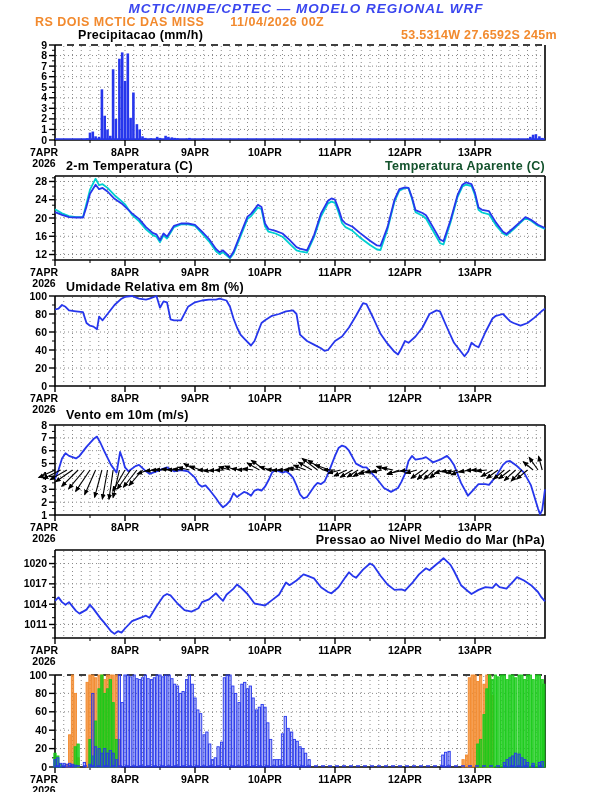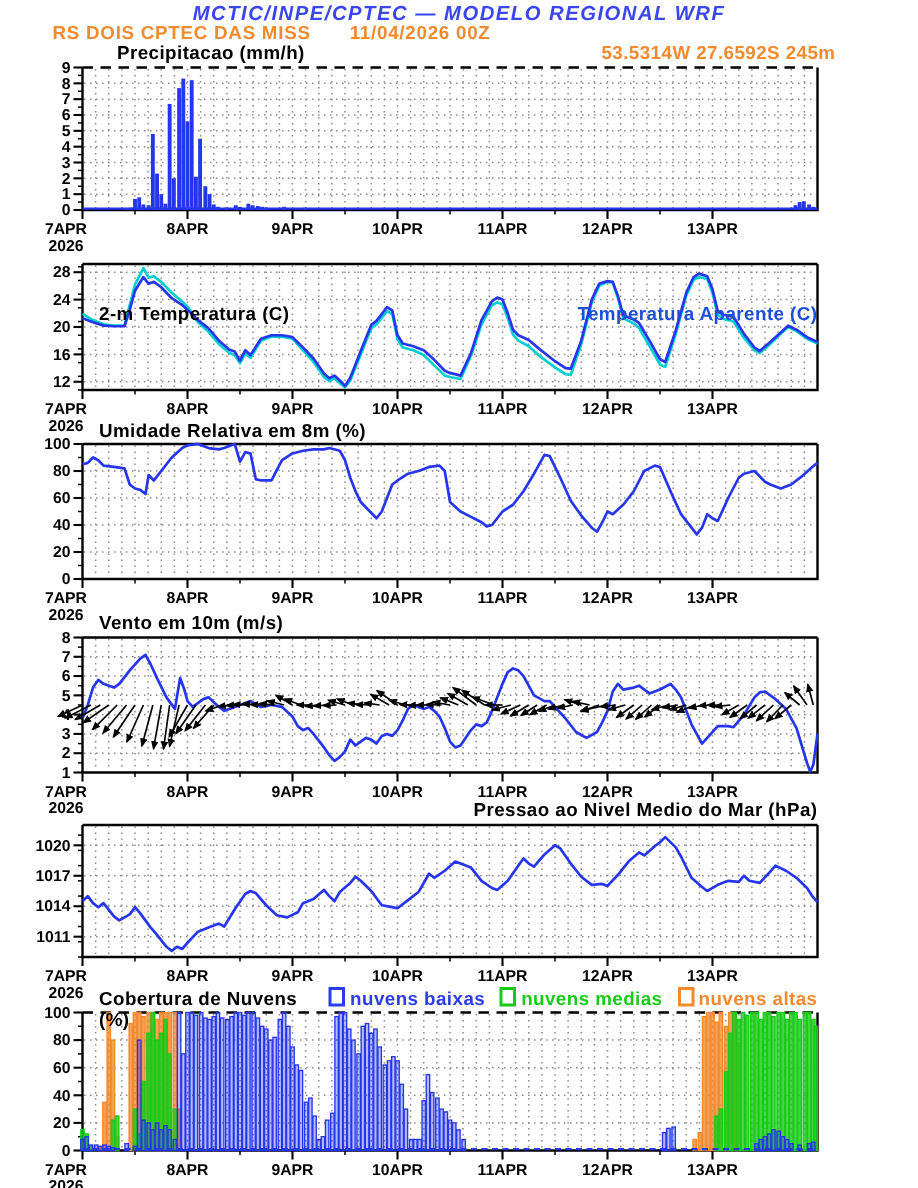--- a/index.html
+++ b/index.html
@@ -2,72 +2,55 @@
 <html><head>
 <meta charset="utf-8">
 <style>
   html,body{margin:0;padding:0;background:#ffffff;}
   #page{position:relative;width:612px;height:792px;background:#fff;overflow:hidden;
         font-family:"Liberation Sans",sans-serif;font-weight:bold;}
   .hdr1{position:absolute;top:1px;left:0;width:612px;text-align:center;font-size:13.5px;letter-spacing:1px;color:#3a46ef;font-style:italic;}
   .hdr2{position:absolute;top:15px;left:35px;font-size:12.5px;letter-spacing:0.5px;color:#f28a2e;}
   .hdr2 .gap{display:inline-block;width:26px;}
   .trow{position:absolute;left:66px;width:479px;font-size:12.5px;letter-spacing:0.3px;color:#000;display:flex;justify-content:space-between;align-items:baseline;}
-  .t1{top:28px;padding-left:12px;} .t2{top:170px;} .t3{top:280px;} .t4{top:408px;} .t5{top:533px;justify-content:flex-end;} .t6{top:657px;}
-  .cyanlab{color:#1d4ed8;margin-top:32px;}
+  .t1{top:28px;padding-left:12px;} .t2{top:159px;} .t3{top:280px;} .t4{top:408px;} .t5{top:533px;justify-content:flex-end;} .t6{top:657px;}
+  .cyanlab{color:#14532d;}
   .coords{color:#f28a2e;}
   .leg{display:flex;gap:10px;align-items:baseline;}
   .legitem{display:flex;align-items:baseline;gap:3px;white-space:nowrap;}
   .sw{display:inline-block;width:7px;height:9px;border:2px solid;background:#fff;position:relative;top:1px;}
   .lb{color:#2b3cf0;} .lg{color:#19cb19;} .lo{color:#f28a2e;}
   .sw.lb{border-color:#2b3cf0;} .sw.lg{border-color:#19cb19;} .sw.lo{border-color:#f28a2e;}
   svg text{font-family:"Liberation Sans",sans-serif;font-weight:bold;fill:#000;}
 </style>
 </head>
 <body>
 
 <div id="page">
   <div class="hdr1">MCTIC/INPE/CPTEC — MODELO REGIONAL WRF</div>
   <div class="hdr2">
-    <span>RS DOIS CPTEC DAS MISS</span><span class="gap"></span><span>11/04/2026 00Z</span>
+    <span>RS DOIS MCTIC DAS MISS</span><span class="gap"></span><span>11/04/2026 00Z</span>
   </div>
 
   <div class="trow t1">
     <span>Precipitacao (mm/h)</span>
     <span class="coords">53.5314W 27.6592S 245m</span>
   </div>
   <div class="trow t2">
     <span>2-m Temperatura (C)</span>
     <span class="cyanlab">Temperatura Aparente (C)</span>
   </div>
   <div class="trow t3">
     <span>Umidade Relativa em 8m (%)</span>
   </div>
   <div class="trow t4">
     <span>Vento em 10m (m/s)</span>
   </div>
   <div class="trow t5">
     <span>Pressao ao Nivel Medio do Mar (hPa)</span>
-  </div>
-  <div class="trow t6">
-    <span>Cobertura de Nuvens (%)</span>
-    <span class="leg">
-      <span class="legitem lb">
-          <span class="sw lb"></span>
-          <span>nuvens baixas</span>
-        </span>
-      <span class="legitem lg">
-          <span class="sw lg"></span>
-          <span>nuvens medias</span>
-        </span>
-      <span class="legitem lo">
-          <span class="sw lo"></span>
-          <span>nuvens altas</span>
-        </span>
-    </span>
   </div>
 
   <svg id="plot" width="612" height="792" viewBox="0 0 612 792">
     <defs>
       <marker id="ah" markerWidth="7" markerHeight="7" refX="5" refY="2.5" orient="auto" markerUnits="userSpaceOnUse">
         <path d="M0,0 L6,2.5 L0,5 z" fill="#000"></path>
       </marker>
     </defs>
     <g id="g0">
         <line x1="63.75" y1="46" x2="63.75" y2="139" stroke="#8a8a8a" stroke-width="1" stroke-dasharray="1 3"></line>

